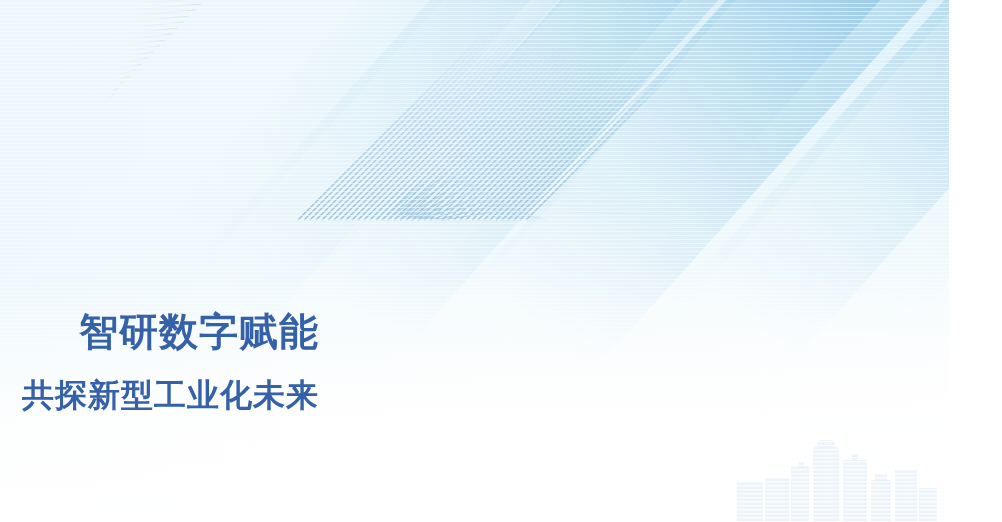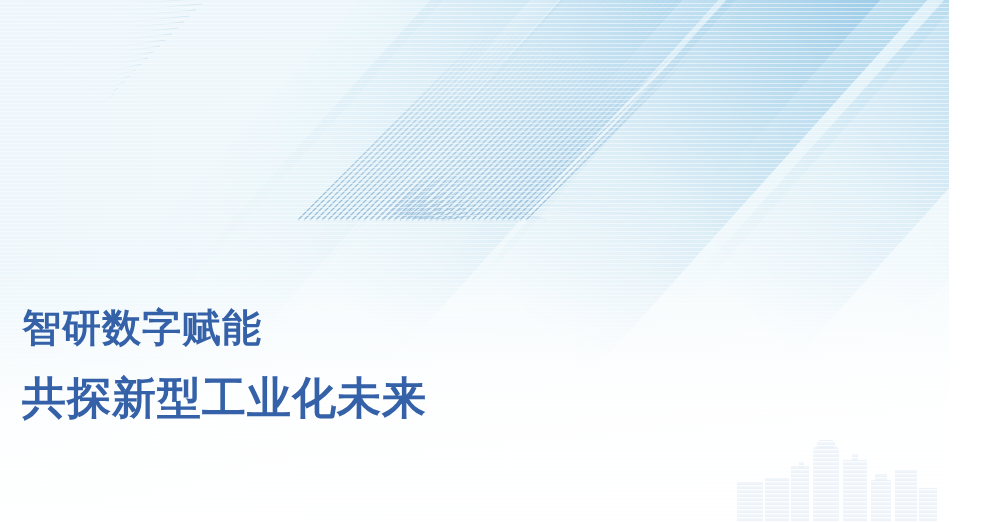--- a/index.html
+++ b/index.html
@@ -6,21 +6,22 @@
     margin: 0;
     padding: 0;
     background: #ffffff;
   }
   #slide {
     position: relative;
     width: 949px;
     height: 522px;
     overflow: hidden;
     background: linear-gradient(175deg, #edf7fb 0%, #eff8fb 38%, #f6fbfd 62%, #fdfeff 82%, #ffffff 100%);
-    font-family: Liberation Mono, monospace;
+    font-family: Liberation Sans, sans-serif;
+    text-align: right;
   }
 
   
   .wash-bottom {
     position: absolute;
     left: 0; right: 0; bottom: 0;
     height: 250px;
     background: linear-gradient(to bottom, rgba(255,255,255,0) 0%, rgba(255,255,255,0.85) 55%, #ffffff 100%);
     pointer-events: none;
   }
@@ -114,21 +115,21 @@
     z-index: 5;
   }
   .headline .line {
     color: #3461a8;
     font-weight: bold;
     letter-spacing: 1px;
     line-height: 1.0;
     white-space: nowrap;
   }
   .headline .line1 { font-size: 39px; margin-bottom: 28px; }
-  .headline .line2 { font-size: 44px; }
+  .headline .line2 { font-size: 32px; }
 </style>
 </head>
 <body>
 
 <div id="slide">
 
   <div class="bands">
     <div class="band b9"></div>
     <div class="band b1"></div>
     <div class="band b2"></div>

